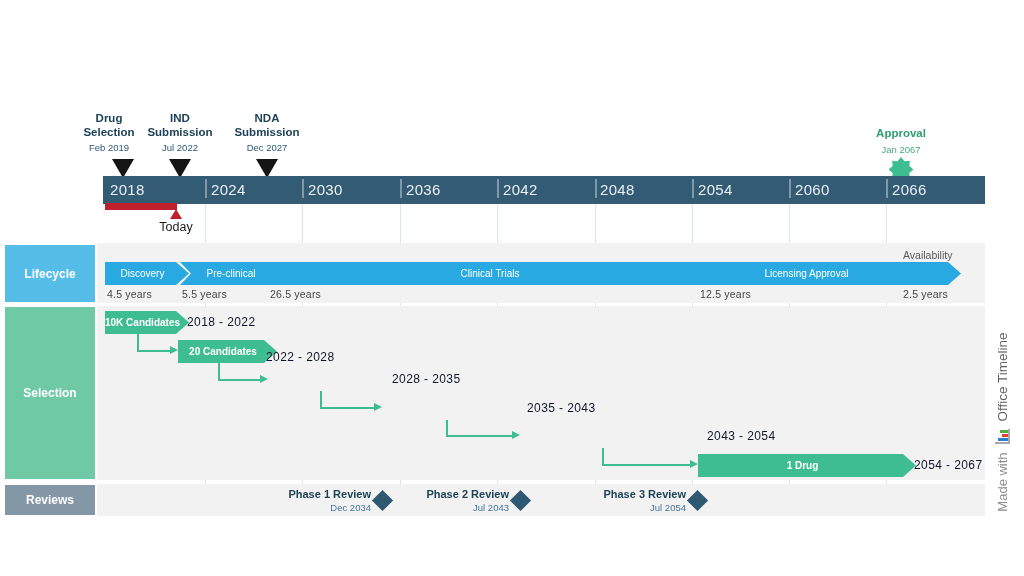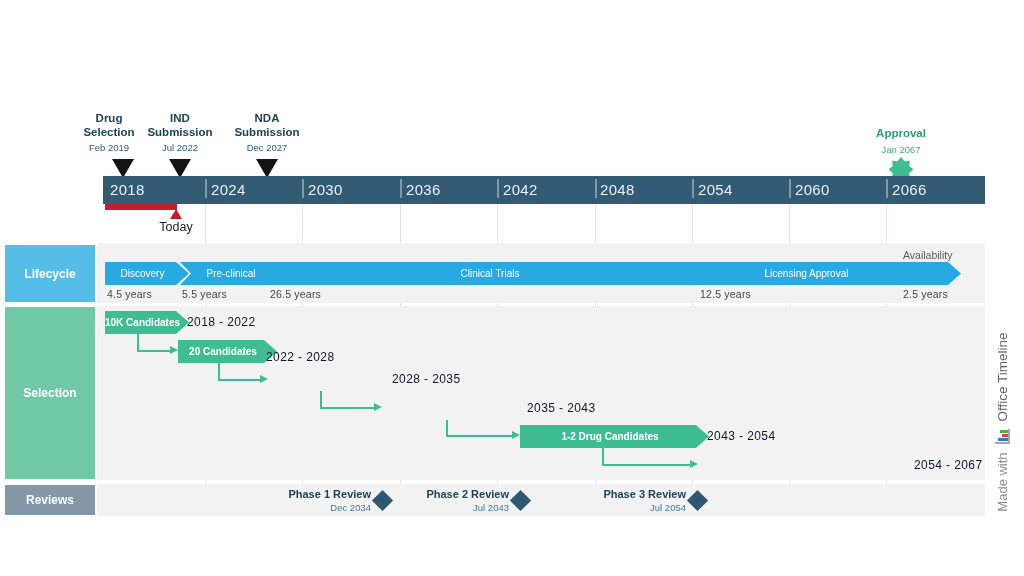--- a/index.html
+++ b/index.html
@@ -146,21 +146,21 @@
   <div class="arrow blue notch-left" style="left:901px;top:262px;width:44px;"></div>
   <span class="avail-label" style="left:903px;top:249px;">Availability</span>
   <span class="dur" style="left:107px;top:288px;">4.5 years</span>
   <span class="dur" style="left:182px;top:288px;">5.5 years</span>
   <span class="dur" style="left:270px;top:288px;">26.5 years</span>
   <span class="dur" style="left:700px;top:288px;">12.5 years</span>
   <span class="dur" style="left:903px;top:288px;">2.5 years</span>
 
   <div class="arrow green pt-right" style="left:105px;top:311px;width:75px;">10K Candidates</div>
   <div class="arrow green pt-right" style="left:178px;top:340px;width:90px;">20 Candidates</div>
-  <div class="arrow green pt-right" style="left:520px;top:425px;width:180px;">1-2 Drug Candidates</div>
+  <div class="arrow green pt-right" style="left:698px;top:454px;width:209px;">1 Drug</div>
   <span class="range" style="left:187px;top:315px;">2018 - 2022</span>
   <span class="range" style="left:266px;top:344px;margin-top:6px;">2022 - 2028</span>
   <span class="range" style="left:392px;top:372px;">2028 - 2035</span>
   <span class="range" style="left:527px;top:401px;">2035 - 2043</span>
   <span class="range" style="left:707px;top:429px;">2043 - 2054</span>
   <span class="range" style="left:914px;top:458px;">2054 - 2067</span>
 
   <div class="conn-v" style="left:137px;top:334px;height:17px;"></div>
   <div class="conn-h" style="left:137px;top:350px;width:34px;"></div>
   <div class="conn-a" style="left:170px;top:346px;"></div>

